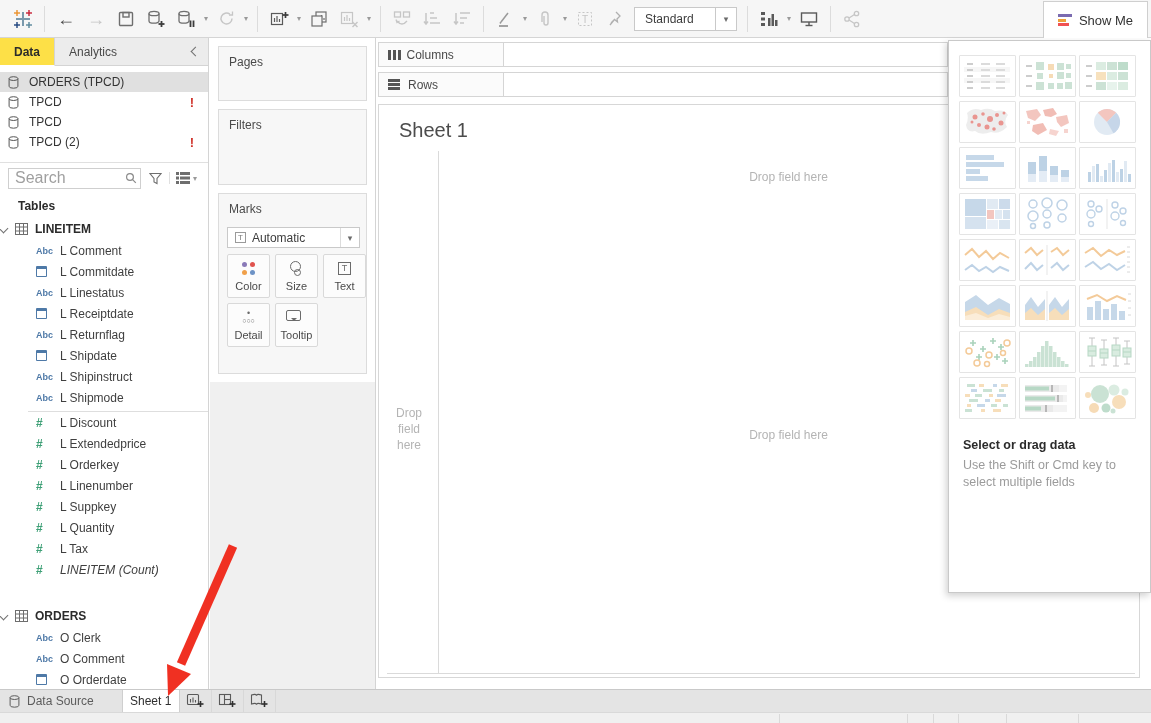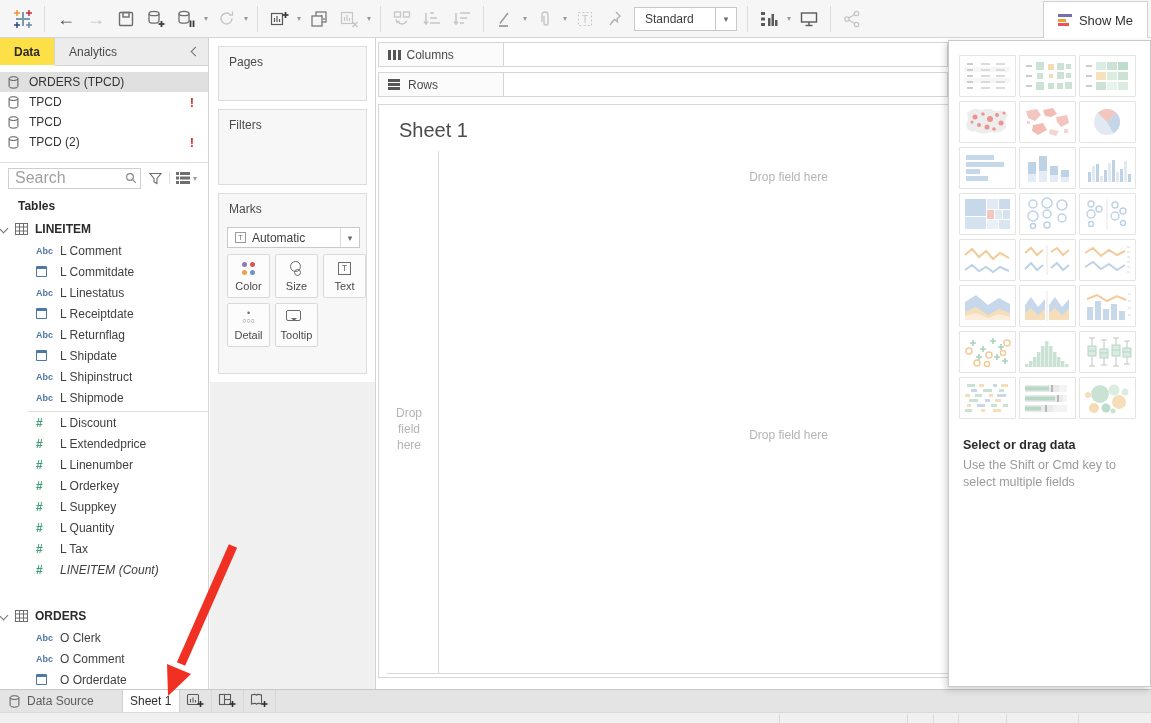--- a/index.html
+++ b/index.html
@@ -101,21 +101,21 @@
   .rows-icon{display:inline-block;width:12px;height:2.5px;background:#555;box-shadow:0 4px 0 #555,0 8px 0 #555;margin-bottom:8px;}
   .sheet-frame{position:absolute;left:2px;top:66px;width:762px;height:574px;border:1px solid #d7d7d7;background:#fff;box-sizing:border-box;}
   .sheet-title{position:absolute;left:20px;top:14px;font-size:20px;color:#4c4c4c;}
   .vline{position:absolute;left:59px;top:46px;width:1px;height:522px;background:#dadada;}
   .hline{position:absolute;left:8px;top:568px;right:4px;height:1px;background:#dadada;}
   .drop-top{position:absolute;left:59px;right:0;top:62px;height:20px;display:flex;align-items:center;justify-content:center;color:#b4b4b4;}
   .drop-left{position:absolute;left:11px;top:300px;width:38px;text-align:center;color:#b4b4b4;line-height:16px;}
   .drop-center{position:absolute;left:59px;right:0;top:320px;height:20px;display:flex;align-items:center;justify-content:center;color:#b4b4b4;}
 
   
-  .showme-panel{position:absolute;left:948px;top:40px;width:203px;height:647px;background:#fff;
+  .showme-panel{position:absolute;left:948px;top:40px;width:203px;height:553px;background:#fff;
     border:1px solid #c9c9c9;box-sizing:border-box;box-shadow:-2px 3px 7px rgba(0,0,0,.18);z-index:20;}
   .sm-grid{position:absolute;left:10px;top:14px;width:183px;display:grid;grid-template-columns:repeat(3,57px);grid-auto-rows:42px;gap:4px 3px;}
   .sm-cell{border:1px solid #e4e4e4;background:#fff;border-radius:1px;display:flex;align-items:center;justify-content:center;box-sizing:border-box;}
   .sm-cell svg{opacity:.75;display:block;}
   .sm-hint-title{position:absolute;left:14px;top:397px;font-weight:bold;color:#2b2b2b;font-size:12.5px;}
   .sm-hint-body{position:absolute;left:14px;top:416px;width:172px;color:#9b9b9b;line-height:17px;font-size:12.5px;}
 
   
   .tabbar{position:absolute;left:0;top:689px;width:1151px;height:23px;background:#e4e4e4;border-top:1px solid #c9c9c9;
     display:flex;align-items:stretch;box-sizing:border-box;z-index:10;}
@@ -476,26 +476,26 @@
           <span class="f-label">L Discount</span>
         </div>
 
         <div class="field-row">
           <span class="f-icon measure"></span>
           <span class="f-label">L Extendedprice</span>
         </div>
 
         <div class="field-row">
           <span class="f-icon measure"></span>
+          <span class="f-label">L Orderkey</span>
+        </div>
+
+        <div class="field-row">
+          <span class="f-icon measure"></span>
           <span class="f-label">L Linenumber</span>
-        </div>
-
-        <div class="field-row">
-          <span class="f-icon measure"></span>
-          <span class="f-label">L Orderkey</span>
         </div>
 
 
         <div class="field-row">
           <span class="f-icon measure"></span>
           <span class="f-label">L Suppkey</span>
         </div>
 
         <div class="field-row">
           <span class="f-icon measure"></span>

